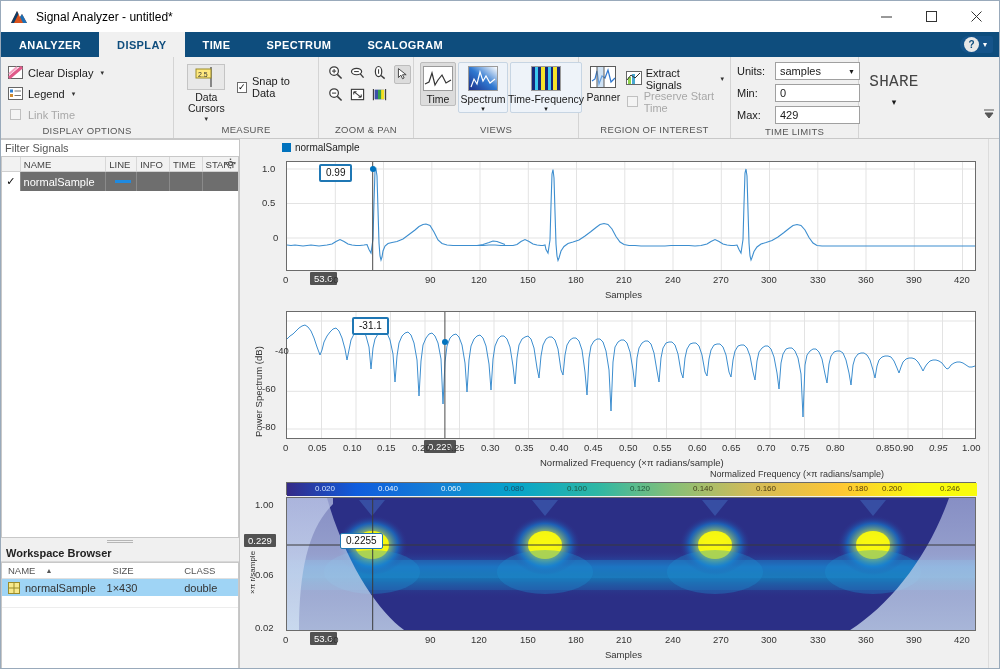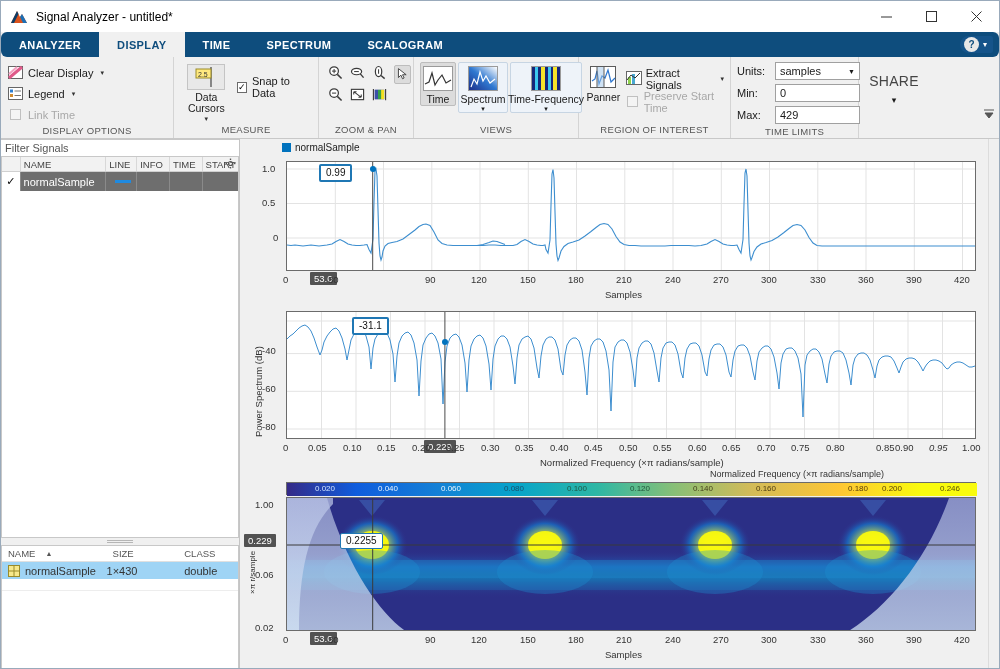--- a/index.html
+++ b/index.html
@@ -17,21 +17,21 @@
 
   
   .titlebar { height:31px; background:#fff; display:flex; align-items:center; border-bottom:0px; position:relative; }
   .tb-icon { width:22px; height:18px; margin-left:8px; position:relative; }
   .tb-icon svg { display:block; }
   .tb-title { font-size:12px; margin-left:5px; color:#000; }
   .tb-buttons { margin-left:auto; display:flex; height:31px; }
   .tb-btn { width:45px; height:31px; display:flex; align-items:center; justify-content:center; font-size:13px; color:#333; }
 
   
-  .ribbon-tabs { height:25px; background:#0e4d7d; display:flex; align-items:stretch; position:relative;border-radius:6px; }
+  .ribbon-tabs { height:25px; background:#0e4d7d; display:flex; align-items:stretch; position:relative; }
   .rtab { padding:0 18px; display:flex; align-items:center; justify-content:center; color:#fff; font-size:11px; font-weight:bold; letter-spacing:.4px; cursor:default; }
   .rtab.active { background:#f0f0f0; color:#0e4d7d; }
   .help-wrap { margin-left:auto; display:flex; align-items:center; padding-right:6px; gap:3px; }
   .help-bubble { background:#15548a; border-radius:11px 3px 3px 11px; display:flex; align-items:center; padding:1px 6px 1px 4px; gap:4px; }
   .help-circ { width:15px; height:15px; border-radius:50%; background:#e8e8e8; color:#0e4d7d; font-size:10px; font-weight:bold; display:flex; align-items:center; justify-content:center; }
   .help-caret { color:#fff; font-size:8px; }
 
   
   .ribbon { height:82px; background:#f0f0f0; display:flex; align-items:stretch; border-bottom:1px solid #c8c8c8; position:relative; }
   .rgroup { display:flex; flex-direction:column; border-right:1px solid #d4d4d4; position:relative; }
@@ -387,21 +387,21 @@
           <div class="k">Max:</div>
           <div class="tl-input">429</div>
         </div>
       </div>
       <div class="rg-label">TIME LIMITS</div>
     </div>
 
     <div class="rgroup" style="flex:1; border-right:none;">
       <div class="rg-body" style="justify-content:flex-start; padding-left:10px; padding-top:16px;">
         <div style="display:flex; flex-direction:column; align-items:center; width:50px;">
-          <div style="font-size:14px; letter-spacing:.3px; color:#444;">SHARE</div>
+          <div style="font-size:16px; letter-spacing:.3px; color:#444;font-family:Liberation Mono, monospace;">SHARE</div>
           <div style="font-size:9px; margin-top:6px;">▾</div>
         </div>
       </div>
       <div class="rg-label"></div>
       <div class="collapse">
         <svg width="12" height="11" viewBox="0 0 12 11">
             <path d="M1 1 H11 M6 9 L2 4 H10 Z" stroke="#555" fill="#555" stroke-width="1"></path>
           </svg>
       </div>
     </div>
@@ -442,20 +442,21 @@
               </g>
             </svg>
         </div>
       </div>
 
       <div class="splitter">
           <div class="grip"></div>
         </div>
 
       <div class="wsb">
+        <div class="panel-hdr bold">Workspace Browser</div>
         <div class="ws-table">
           <div class="ws-head">
             <div style="width:105px">
               <span>NAME</span>
               <span style="margin-left:10px; font-size:7px;">▲</span>
             </div>
             <div style="width:72px">SIZE</div>
             <div style="width:60px">CLASS</div>
           </div>
           <div class="ws-row">
@@ -567,21 +568,21 @@
             </g>
             <polyline fill="none" stroke="#3d8ecf" stroke-width="1" points="0,27 3,24 6,22 9,19 12,16 15,14 18,13 21,15 24,19 27,26 30,35 33,43 35,38 37,30 40,24 43,20 46,17 49,16 52,19 55,26 58,37 60,48 62,38 64,28 67,22 70,18 73,16 76,18 79,24 82,35 84,57 86,36 88,27 91,22 94,19 97,18 100,21 103,28 106,42 108,70 110,44 112,31 115,24 118,21 121,20 124,23 127,31 130,48 132,84 134,49 136,33 139,26 142,22 145,21 148,24 151,31 154,47 156,92 158,50 160,34 163,26 166,23 169,22 172,25 175,33 178,51 180,80 182,48 184,34 187,27 190,24 193,23 196,26 199,34 202,52 204,78 206,47 208,34 211,27 214,24 217,24 220,27 223,35 226,54 228,72 230,46 232,33 235,27 238,25 241,24 244,27 247,36 250,56 252,66 254,44 256,33 259,27 262,25 265,25 268,28 271,37 274,58 276,63 278,43 280,33 283,28 286,26 289,26 292,29 295,38 298,60 300,83 302,46 304,34 307,29 310,27 313,27 316,30 319,39 322,58 324,99 326,50 328,35 331,30 334,28 337,28 340,31 343,40 346,58 348,75 350,46 352,36 355,31 358,29 361,29 364,32 367,41 370,59 372,70 374,46 376,36 379,31 382,30 385,30 388,33 391,42 394,60 396,66 398,46 400,37 403,32 406,31 409,31 412,34 415,43 418,60 420,64 422,47 424,38 427,33 430,32 433,32 436,35 439,43 442,60 444,65 446,48 448,39 451,34 454,33 457,33 460,36 463,44 466,60 468,68 470,49 472,40 475,36 478,34 481,34 484,37 487,45 490,61 492,77 494,51 496,42 499,37 502,36 505,36 508,39 511,46 514,62 516,105 518,53 520,43 523,39 526,37 529,37 532,40 535,47 538,62 540,71 542,52 544,44 547,40 550,39 553,39 556,41 559,48 562,61 564,73 566,53 568,46 571,42 574,41 577,41 580,43 583,48 586,58 588,66 590,54 592,48 595,45 598,44 601,44 604,45 607,49 610,56 612,61 614,55 616,50 619,47 622,46 625,46 628,47 631,50 634,55 636,59 638,55 640,52 643,49 646,48 649,48 652,49 655,51 658,55 660,57 662,56 664,53 667,51 670,50 673,50 676,51 679,53 682,55 685,55 688,54 690,53"></polyline>
             <line x1="157.9" y1="0" x2="157.9" y2="128" stroke="#4a4a4a" stroke-width="1"></line>
           </svg>
           <div class="dotmark" style="left:155px; top:27px;"></div>
         </div>
 
         <div class="datatip" style="left:112px; top:178px;">-31.1</div>
         <div class="cursortag" style="left:184px; top:301px;">0.229</div>
 
-        <div class="tick" style="left:22px; top:206px;">-40</div>
+        <div class="tick" style="left:35px; top:206px;">-40</div>
         <div class="tick" style="left:22px; top:244px;">-60</div>
         <div class="tick" style="left:22px; top:282px;">-80</div>
         <div class="ylabel-rot" style="left:13px; top:298px;">Power Spectrum (dB)</div>
 
         <div class="tick" style="left:43px; top:303px;">0</div>
         <div class="tick" style="left:68px; top:303px;">0.05</div>
         <div class="tick" style="left:103px; top:303px;">0.10</div>
         <div class="tick" style="left:137px; top:303px;">0.15</div>
         <div class="tick" style="left:172px; top:303px;">0.20</div>
         <div class="tick" style="left:206px; top:303px;">0.25</div>

